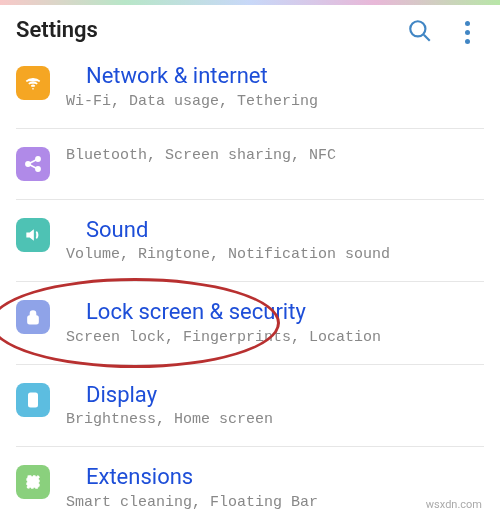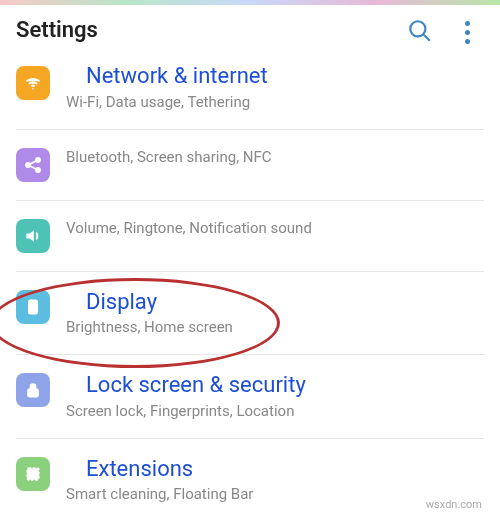--- a/index.html
+++ b/index.html
@@ -52,21 +52,21 @@
       display: flex;
       align-items: center;
       justify-content: center;
       flex-shrink: 0;
       margin-right: 16px;
       margin-top: 2px;
     }
     .icon-box svg { width: 20px; height: 20px; fill: #fff; stroke: #fff; }
     .item-text { flex: 1; }
     .item-title { font-size: 22px; color: #1d4ed8; line-height: 1.3; margin-left: 20px; }
-    .item-sub { font-size: 15px; color: #888; margin-top: 2px; }
+    .item-sub { font-size: 15px; color: #888; margin-top: 2px; font-family: Liberation Mono, monospace; }
     .circle-annotation {
       position: absolute;
       width: 290px;
       height: 90px;
       border: 3px solid #b83030;
       border-radius: 50%;
       left: -10px;
       top: 278px;
       pointer-events: none;
     }
@@ -136,47 +136,48 @@
   </div>
 
   <div class="item">
     <div class="icon-box" style="background:#4ec2b4">
       <svg viewBox="0 0 24 24" fill="none" stroke-width="2">
           <path d="M4 9v6h4l5 4V5L8 9H4z" fill="#fff" stroke="none"></path>
           <path d="M16 8c2 2 2 6 0 8"></path>
         </svg>
     </div>
     <div class="item-text">
+      <div class="item-title">Sound</div>
       <div class="item-sub">Volume, Ringtone, Notification sound</div>
+    </div>
+  </div>
+
+  <div class="item">
+    <div class="icon-box" style="background:#8fa3e8">
+      <svg viewBox="0 0 24 24" fill="none" stroke-width="2">
+          <rect x="6" y="11" width="12" height="9" rx="2"></rect>
+          <path d="M9 11V8a3 3 0 0 1 6 0v3"></path>
+        </svg>
+    </div>
+    <div class="item-text">
+      <div class="item-title">Lock screen &amp; security</div>
+      <div class="item-sub">Screen lock, Fingerprints, Location</div>
     </div>
   </div>
 
   <div class="item">
     <div class="icon-box" style="background:#5cbde0">
       <svg viewBox="0 0 24 24" fill="none" stroke-width="2">
           <rect x="7" y="4" width="10" height="16" rx="2"></rect>
           <line x1="7" y1="12" x2="17" y2="12"></line>
         </svg>
     </div>
     <div class="item-text">
       <div class="item-title">Display</div>
       <div class="item-sub">Brightness, Home screen</div>
-    </div>
-  </div>
-
-  <div class="item">
-    <div class="icon-box" style="background:#8fa3e8">
-      <svg viewBox="0 0 24 24" fill="none" stroke-width="2">
-          <rect x="6" y="11" width="12" height="9" rx="2"></rect>
-          <path d="M9 11V8a3 3 0 0 1 6 0v3"></path>
-        </svg>
-    </div>
-    <div class="item-text">
-      <div class="item-title">Lock screen &amp; security</div>
-      <div class="item-sub">Screen lock, Fingerprints, Location</div>
     </div>
   </div>
 
   <div class="item">
     <div class="icon-box" style="background:#8ad07d">
       <svg viewBox="0 0 24 24" fill="none" stroke-width="2">
           <rect x="5" y="5" width="14" height="14" rx="2" stroke-dasharray="3,2"></rect>
           <path d="M12 9v6M9 12h6"></path>
         </svg>
     </div>

